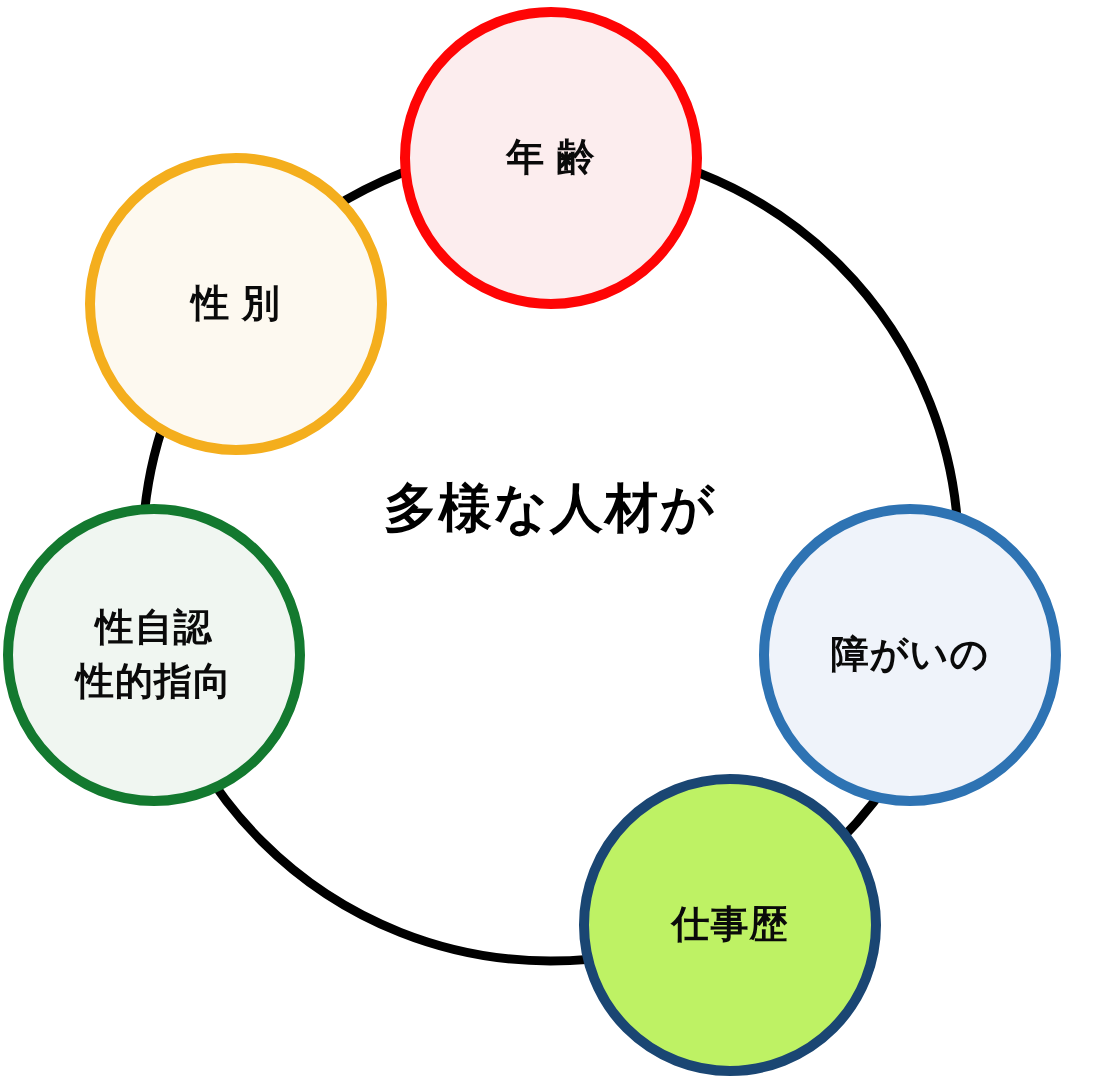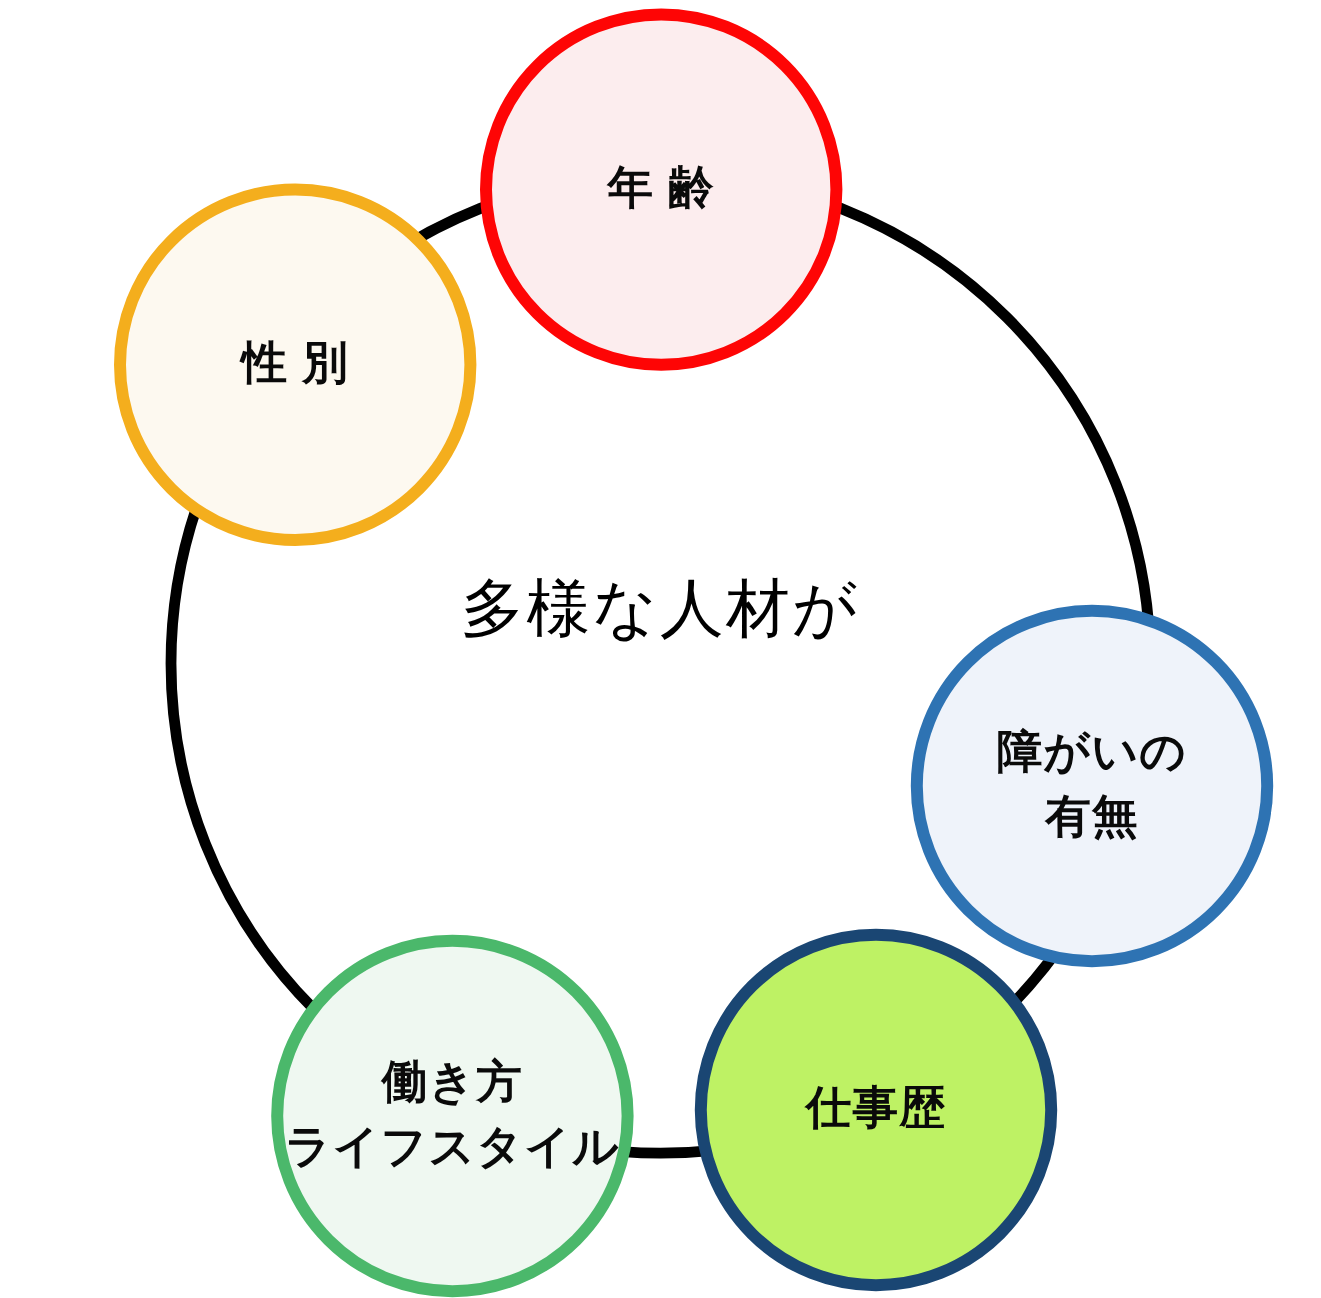--- a/index.html
+++ b/index.html
@@ -44,29 +44,29 @@
   .circle .label .line {
     display: block;
     white-space: nowrap;
   }
   .c-age        { left: 400px; top: 7px;   }
   .c-nation     { left: 728px; top: 154px; }
   .c-disability { left: 759px; top: 504px; }
   .c-career     { left: 579px; top: 774px; }
   .c-workstyle  { left: 226px; top: 779px; }
   .c-identity   { left: 3px;   top: 504px; }
-  .c-gender     { left: 95px;  top: 153px; align-items: center; }
+  .c-gender     { left: 85px;  top: 153px; align-items: center; }
   .center-title {
     position: absolute;
     left: 550px;
     top: 468px;
     transform: translateX(-50%);
     z-index: 2;
     text-align: right;
-    font-weight: normal;
+    font-weight: bold;
     font-size: 53px;
     line-height: 1.5;
     color: #000000;
     letter-spacing: 2px;
   }
   .center-title .line { display: block; white-space: nowrap; }
 </style>
 </head>
 <body>
 
@@ -80,37 +80,36 @@
     <div class="label">
       <span class="line">年 齢</span>
       <span class="line"></span>
     </div>
   </div>
 
 
   <div class="circle c-disability" style="border-color: rgb(46, 115, 179); background-color: rgb(239, 243, 250);">
     <div class="label">
       <span class="line">障がいの</span>
-      <span class="line">有無</span>
     </div>
   </div>
 
   <div class="circle c-career" style="border-color: rgb(26, 70, 115); background-color: #bef264;">
     <div class="label">
       <span class="line">仕事歴</span>
     </div>
   </div>
 
-  <div class="circle c-workstyle" style="border-color: rgb(75, 184, 107); background-color: rgb(239, 248, 241);">
+
+  <div class="circle c-identity" style="border-color: rgb(19, 121, 47); background-color: rgb(240, 246, 241);">
     <div class="label">
-      <span class="line">働き方</span>
-      <span class="line">ライフスタイル</span>
+      <span class="line">性自認</span>
+      <span class="line">性的指向</span>
     </div>
   </div>
-
 
   <div class="circle c-gender" style="border-color: rgb(244, 174, 29); background-color: rgb(253, 249, 240);">
     <div class="label">
       <span class="line">性 別</span>
       <span class="line"></span>
     </div>
   </div>
 
   <div class="center-title" style="color: rgb(0, 0, 0);">
     <span class="line">多様な人材が</span>

